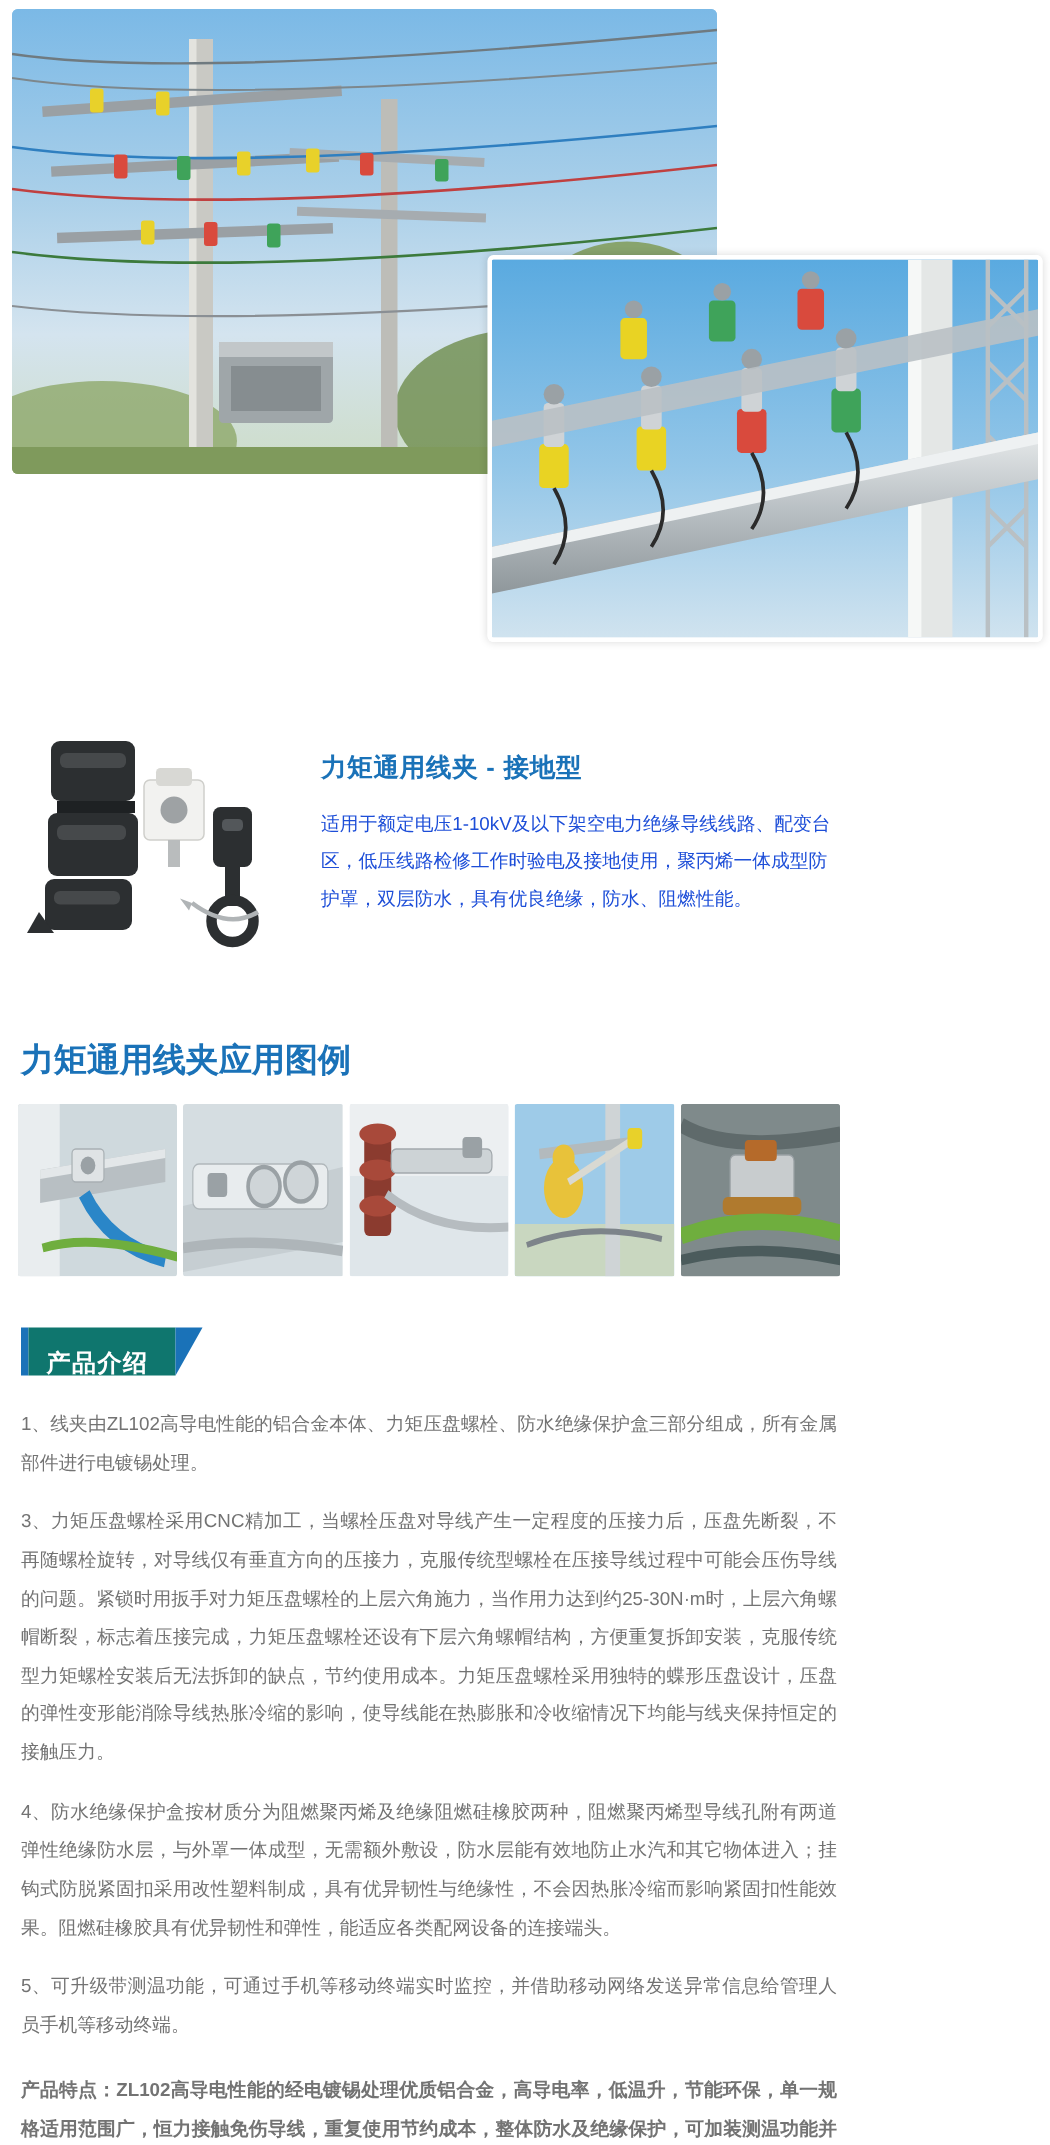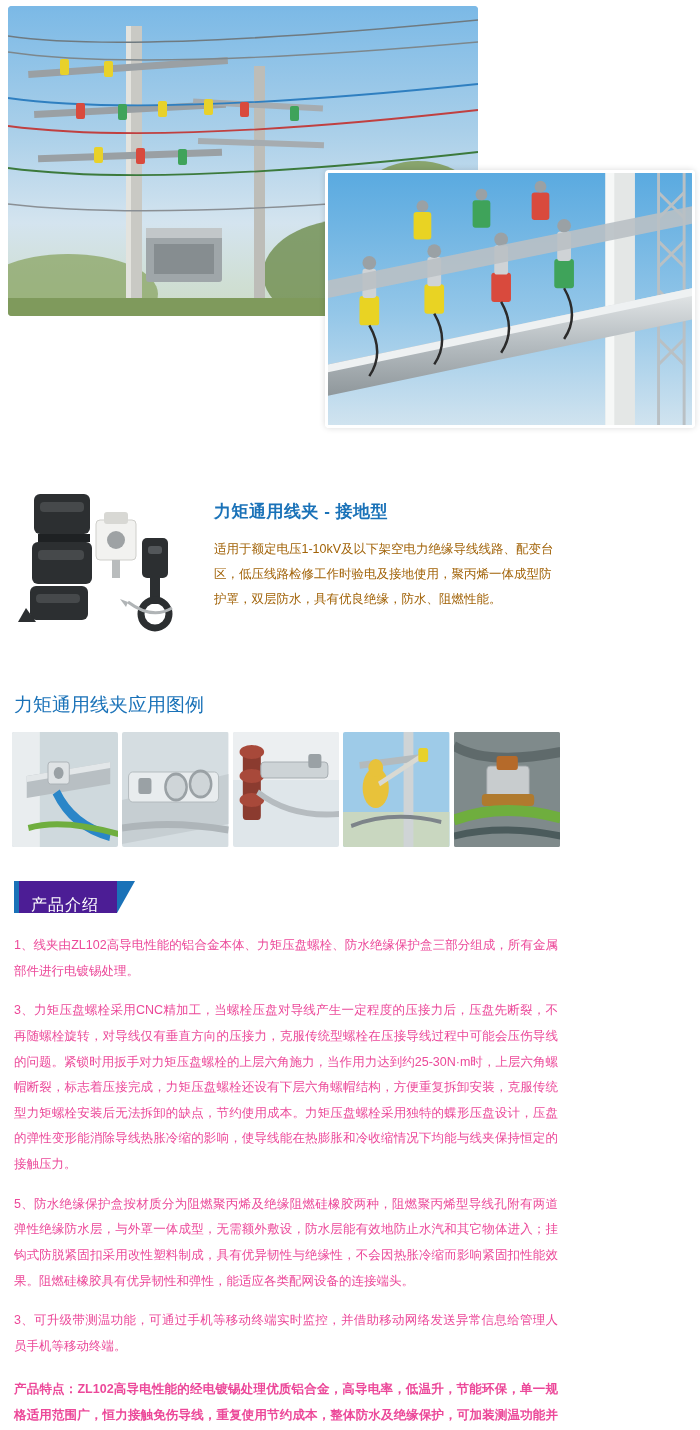--- a/index.html
+++ b/index.html
@@ -36,55 +36,55 @@
   }
   .product-photo {
     width: 180px; height: 170px; flex: 0 0 180px; position: relative;
   }
   .product-info { flex: 1 1 auto; padding-top: 18px; border-left: 0; }
   .product-title {
     color: #1a72b8; font-size: 17px; font-weight: bold; letter-spacing: .5px;
     margin: 0 0 14px 0;
   }
   .product-desc {
-    font-size: 12.5px; line-height: 2.0; color: #a16207; margin: 0;
+    font-size: 12.5px; line-height: 2.0; color: #1d4ed8; margin: 0;
     max-width: 470px;
   }
 
   
   .section-title-blue {
-    color: #1a72b8; font-size: 19px; font-weight: normal;
+    color: #1a72b8; font-size: 22px; font-weight: bold;
     margin: 26px 0 14px 14px;
   }
 
   
   .gallery {
     display: flex; gap: 4px; padding: 0 12px; margin-top: 6px;
   }
   .gallery .shot {
     flex: 1 1 0; height: 115px; border-radius: 2px; overflow: hidden; position: relative;
   }
 
   
   .ribbon-wrap { margin: 34px 0 20px 14px; position: relative; display: flex; align-items: stretch; height: 32px; }
   .ribbon-bar { width: 5px; background: #1a72b8; }
   .ribbon {
-    background: #4c1d95; color: #fff; font-size: 16px; font-weight: normal;
+    background: #0f766e; color: #fff; font-size: 16px; font-weight: bold;
     padding: 16px 18px 0 12px; display: flex; align-items: center; letter-spacing: 1px;
   }
   .ribbon-tail {
     width: 0; height: 0;
     border-top: 32px solid #1a72b8;
     border-right: 18px solid transparent;
   }
 
   
   .content { padding: 0 14px; }
   .para {
-    font-size: 12.5px; line-height: 2.05; color: #ec4899;
+    font-size: 12.5px; line-height: 2.05; color: #737373;
     margin: 0 0 14px 0; text-align: justify;
   }
   .para.last { margin-bottom: 0; font-weight: bold; }
 
   .features { margin-top: 18px; }
 </style>
 </head>
 <body>
 
 <div class="page">
@@ -329,18 +329,18 @@
 
   <div class="ribbon-wrap">
     <div class="ribbon-bar"></div>
     <div class="ribbon">产品介绍</div>
     <div class="ribbon-tail"></div>
   </div>
 
   <div class="content">
     <p class="para">1、线夹由ZL102高导电性能的铝合金本体、力矩压盘螺栓、防水绝缘保护盒三部分组成，所有金属部件进行电镀锡处理。</p>
     <p class="para">3、力矩压盘螺栓采用CNC精加工，当螺栓压盘对导线产生一定程度的压接力后，压盘先断裂，不再随螺栓旋转，对导线仅有垂直方向的压接力，克服传统型螺栓在压接导线过程中可能会压伤导线的问题。紧锁时用扳手对力矩压盘螺栓的上层六角施力，当作用力达到约25-30N·m时，上层六角螺帽断裂，标志着压接完成，力矩压盘螺栓还设有下层六角螺帽结构，方便重复拆卸安装，克服传统型力矩螺栓安装后无法拆卸的缺点，节约使用成本。力矩压盘螺栓采用独特的蝶形压盘设计，压盘的弹性变形能消除导线热胀冷缩的影响，使导线能在热膨胀和冷收缩情况下均能与线夹保持恒定的接触压力。</p>
-    <p class="para">5、防水绝缘保护盒按材质分为阻燃聚丙烯及绝缘阻燃硅橡胶两种，阻燃聚丙烯型导线孔附有两道弹性绝缘防水层，与外罩一体成型，无需额外敷设，防水层能有效地防止水汽和其它物体进入；挂钩式防脱紧固扣采用改性塑料制成，具有优异韧性与绝缘性，不会因热胀冷缩而影响紧固扣性能效果。阻燃硅橡胶具有优异韧性和弹性，能适应各类配网设备的连接端头。</p>
-    <p class="para">3、可升级带测温功能，可通过手机等移动终端实时监控，并借助移动网络发送异常信息给管理人员手机等移动终端。</p>
+    <p class="para">4、防水绝缘保护盒按材质分为阻燃聚丙烯及绝缘阻燃硅橡胶两种，阻燃聚丙烯型导线孔附有两道弹性绝缘防水层，与外罩一体成型，无需额外敷设，防水层能有效地防止水汽和其它物体进入；挂钩式防脱紧固扣采用改性塑料制成，具有优异韧性与绝缘性，不会因热胀冷缩而影响紧固扣性能效果。阻燃硅橡胶具有优异韧性和弹性，能适应各类配网设备的连接端头。</p>
+    <p class="para">5、可升级带测温功能，可通过手机等移动终端实时监控，并借助移动网络发送异常信息给管理人员手机等移动终端。</p>
     <p class="para last features">产品特点：ZL102高导电性能的经电镀锡处理优质铝合金，高导电率，低温升，节能环保，单一规格适用范围广，恒力接触免伤导线，重复使用节约成本，整体防水及绝缘保护，可加装测温功能并可加入物联网应用。</p>
   </div>
 
 </div>
 
 </body></html>

